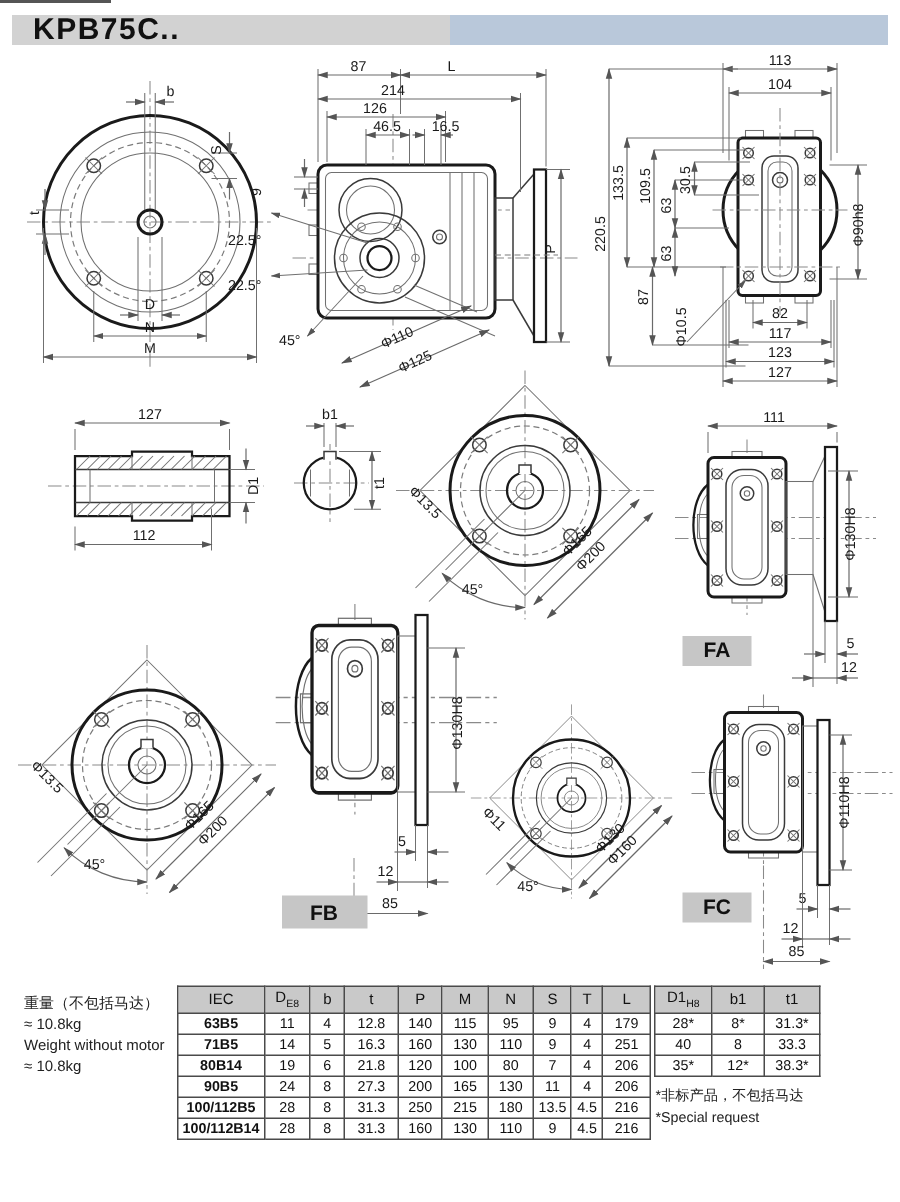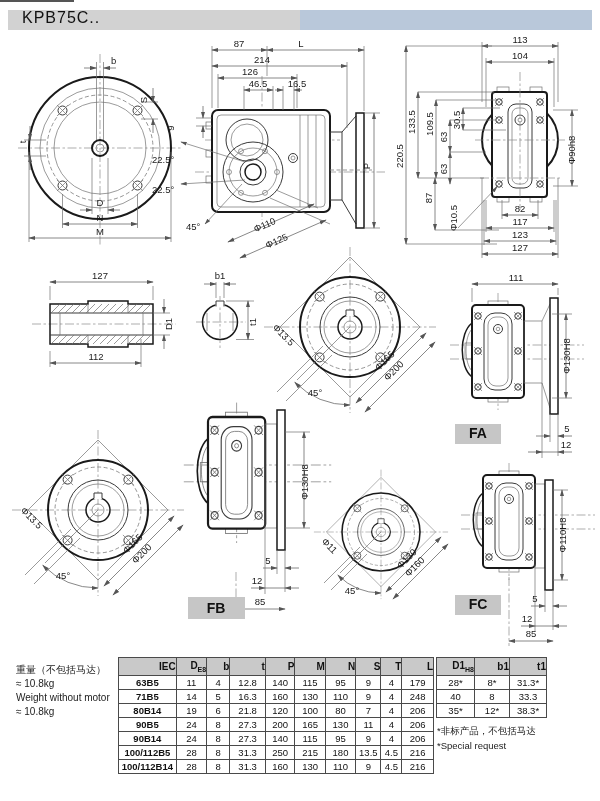--- a/index.html
+++ b/index.html
@@ -1,21 +1,21 @@
 <!DOCTYPE html>
 <html><head>
 <meta charset="utf-8">
 <style>
   html,body{margin:0;padding:0;}
   body{width:600px;height:801px;position:relative;background:#fff;font-family:"Liberation Sans",sans-serif;overflow:hidden;}
   .abs{position:absolute;}
   
   .bar-gray{left:8px;top:10px;width:292px;height:20px;background:#d2d2d2;}
   .bar-blue{left:300px;top:10px;width:292px;height:20px;background:#b9c8da;}
-  .title-text{left:22px;top:9px;font-size:16px;font-weight:normal;letter-spacing:1px;color:#111;}
+  .title-text{left:22px;top:9px;font-size:20px;font-weight:bold;letter-spacing:1px;color:#111;}
   .topmark{left:0;top:0;width:74px;height:2px;background:#555;}
   
   svg text{font-family:"Liberation Sans",sans-serif;}
   .dl{font-size:9.5px;fill:#1a1a1a;}
   .dlm{text-anchor:middle;}
   .bold{stroke:#1a1a1a;stroke-width:2;fill:none;}
   .boldf{stroke:#1a1a1a;stroke-width:2;fill:#fff;}
   .b15{stroke:#1a1a1a;stroke-width:1.5;fill:none;}
   .b15f{stroke:#1a1a1a;stroke-width:1.5;fill:#fff;}
   .med{stroke:#3a3a3a;stroke-width:1;fill:none;}
@@ -25,21 +25,21 @@
   .dash{stroke:#7a7a7a;stroke-width:0.8;fill:none;stroke-dasharray:4 2.5;}
   .tag{font-size:14px;font-weight:bold;fill:#111;text-anchor:middle;}
   .tagbox{fill:#c6c6c6;stroke:none;}
   
   .weight{left:16px;top:663px;font-size:10px;color:#222;line-height:14px;}
   
   table{border-collapse:collapse;table-layout:fixed;}
   .maintbl{left:118px;top:657px;width:316px;}
   .sidetbl{left:436px;top:657px;width:110px;}
   th,td{border:1px solid #4a4a4a;padding:0;text-align:center;overflow:hidden;white-space:nowrap;}
-  th{background:#c9c9c9;font-size:10px;height:17px;font-weight:bold;color:#111;text-align:right;}
+  th{background:#c9c9c9;font-size:10px;height:17px;font-weight:normal;color:#111;}
   td{font-size:9.5px;height:13px;color:#111;}
   .maintbl td:first-child{font-weight:bold;}
   sub{font-size:7px;}
   .notes{left:437px;top:723px;font-size:9.5px;color:#222;line-height:15px;}
 </style>
 </head>
 <body>
 
 <div class="abs topmark"></div>
 <div class="abs bar-gray"></div>
@@ -552,21 +552,21 @@
   <tr>
     <td>71B5</td>
         <td>14</td>
         <td>5</td>
         <td>16.3</td>
         <td>160</td>
         <td>130</td>
         <td>110</td>
         <td>9</td>
         <td>4</td>
-        <td>248</td>
+        <td>251</td>
   </tr>
   <tr>
     <td>80B14</td>
         <td>19</td>
         <td>6</td>
         <td>21.8</td>
         <td>120</td>
         <td>100</td>
         <td>80</td>
         <td>7</td>
@@ -575,32 +575,20 @@
   </tr>
   <tr>
     <td>90B5</td>
         <td>24</td>
         <td>8</td>
         <td>27.3</td>
         <td>200</td>
         <td>165</td>
         <td>130</td>
         <td>11</td>
-        <td>4</td>
-        <td>206</td>
-  </tr>
-  <tr>
-    <td>90B14</td>
-        <td>24</td>
-        <td>8</td>
-        <td>27.3</td>
-        <td>140</td>
-        <td>115</td>
-        <td>95</td>
-        <td>9</td>
         <td>4</td>
         <td>206</td>
   </tr>
   <tr>
     <td>100/112B5</td>
         <td>28</td>
         <td>8</td>
         <td>31.3</td>
         <td>250</td>
         <td>215</td>

